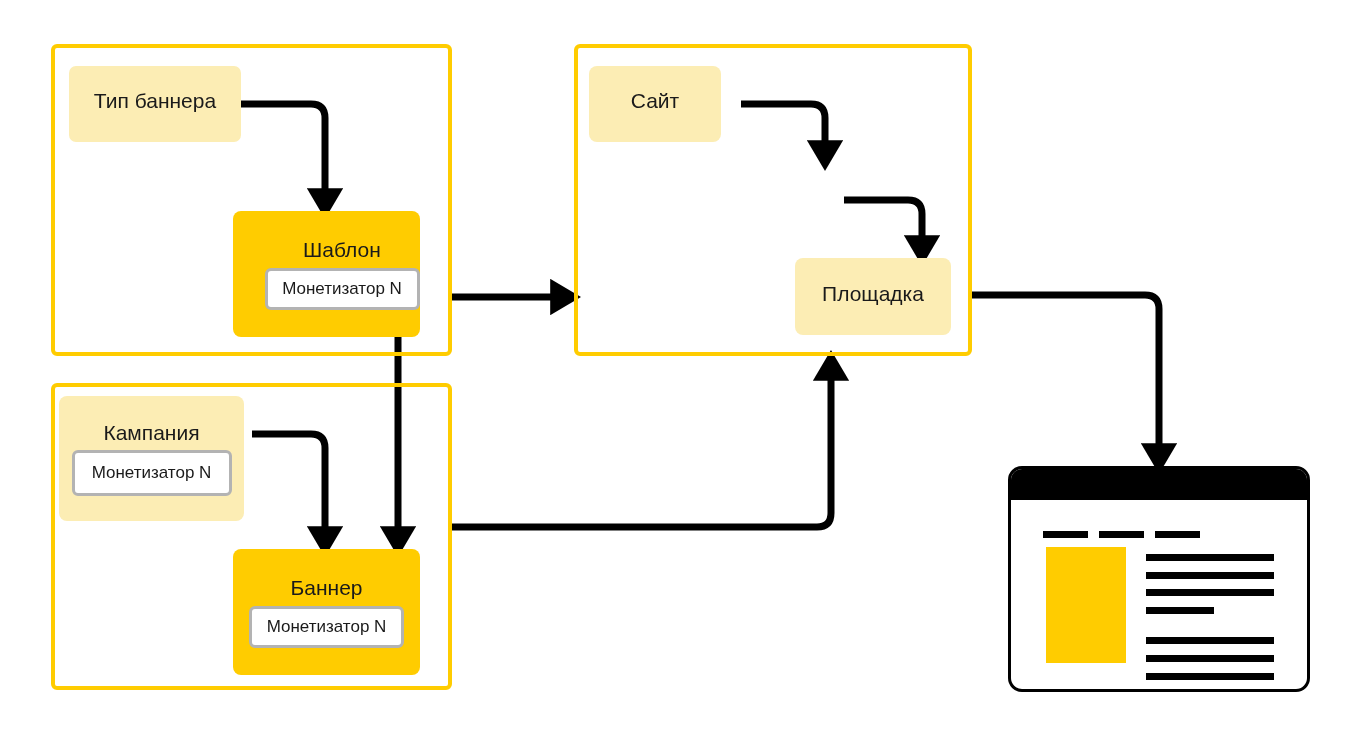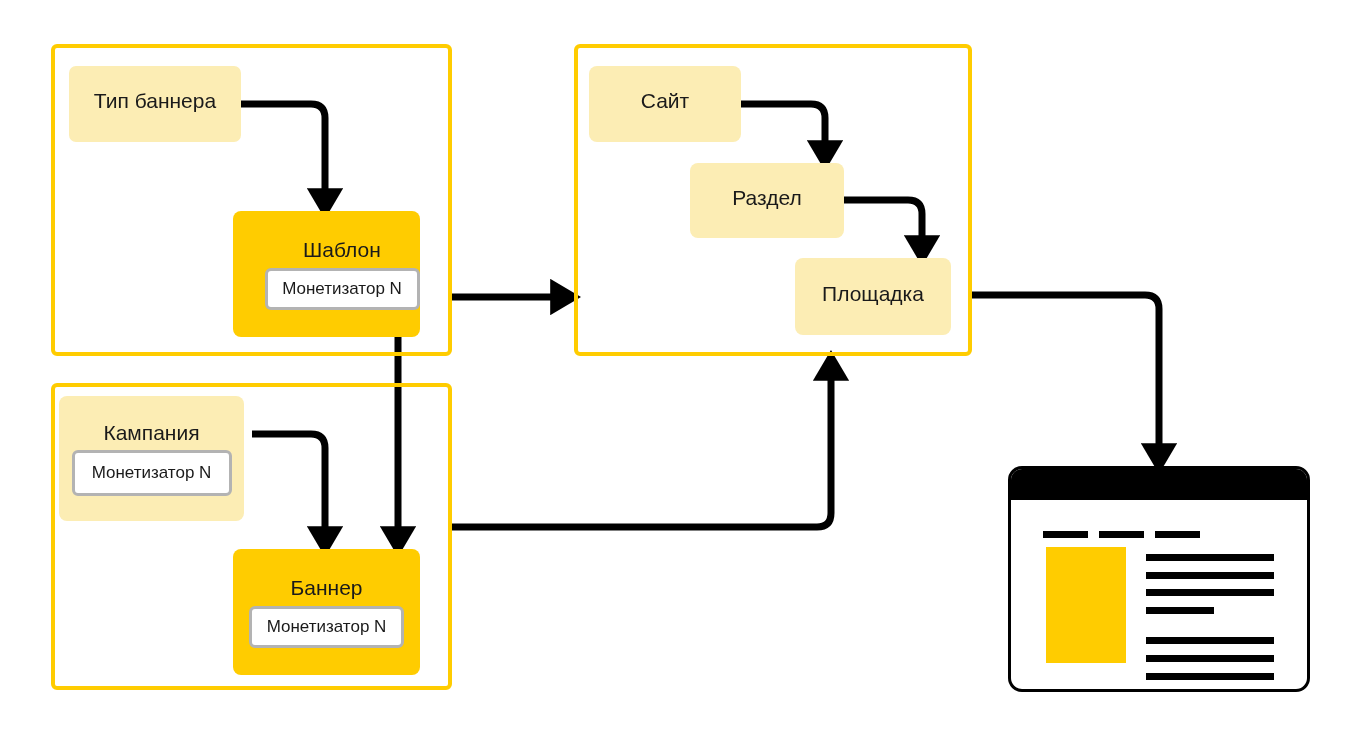--- a/index.html
+++ b/index.html
@@ -157,27 +157,24 @@
     <div class="chip" style="width:160px; height:46px;">Монетизатор N</div>
   </div>
 
   <div class="node solid" style="left:233px; top:549px; width:187px; height:126px;">
     <div class="node-label">Баннер</div>
     <div class="chip" style="width:155px; height:42px;">Монетизатор N</div>
   </div>
 
   <div class="group" style="left:574px; top:44px; width:398px; height:312px;"></div>
 
-  <div class="node pale" style="left:589px; top:66px; width:152px; height:76px;">
+  <div class="node pale" style="left:589px; top:66px; width:132px; height:76px;">
     <div class="node-label">Сайт</div>
   </div>
 
-  <div class="node pale" style="left:690px; top:163px; width:154px; height:75px;">
-    <div class="node-label">Раздел</div>
-  </div>
 
   <div class="node pale" style="left:795px; top:258px; width:156px; height:77px;">
     <div class="node-label">Площадка</div>
   </div>
 
   <div id="browser">
     <div id="browser-header"></div>
 
     <div class="tabline" style="left:32px; top:62px; width:45px;"></div>
     <div class="tabline" style="left:88px; top:62px; width:45px;"></div>

